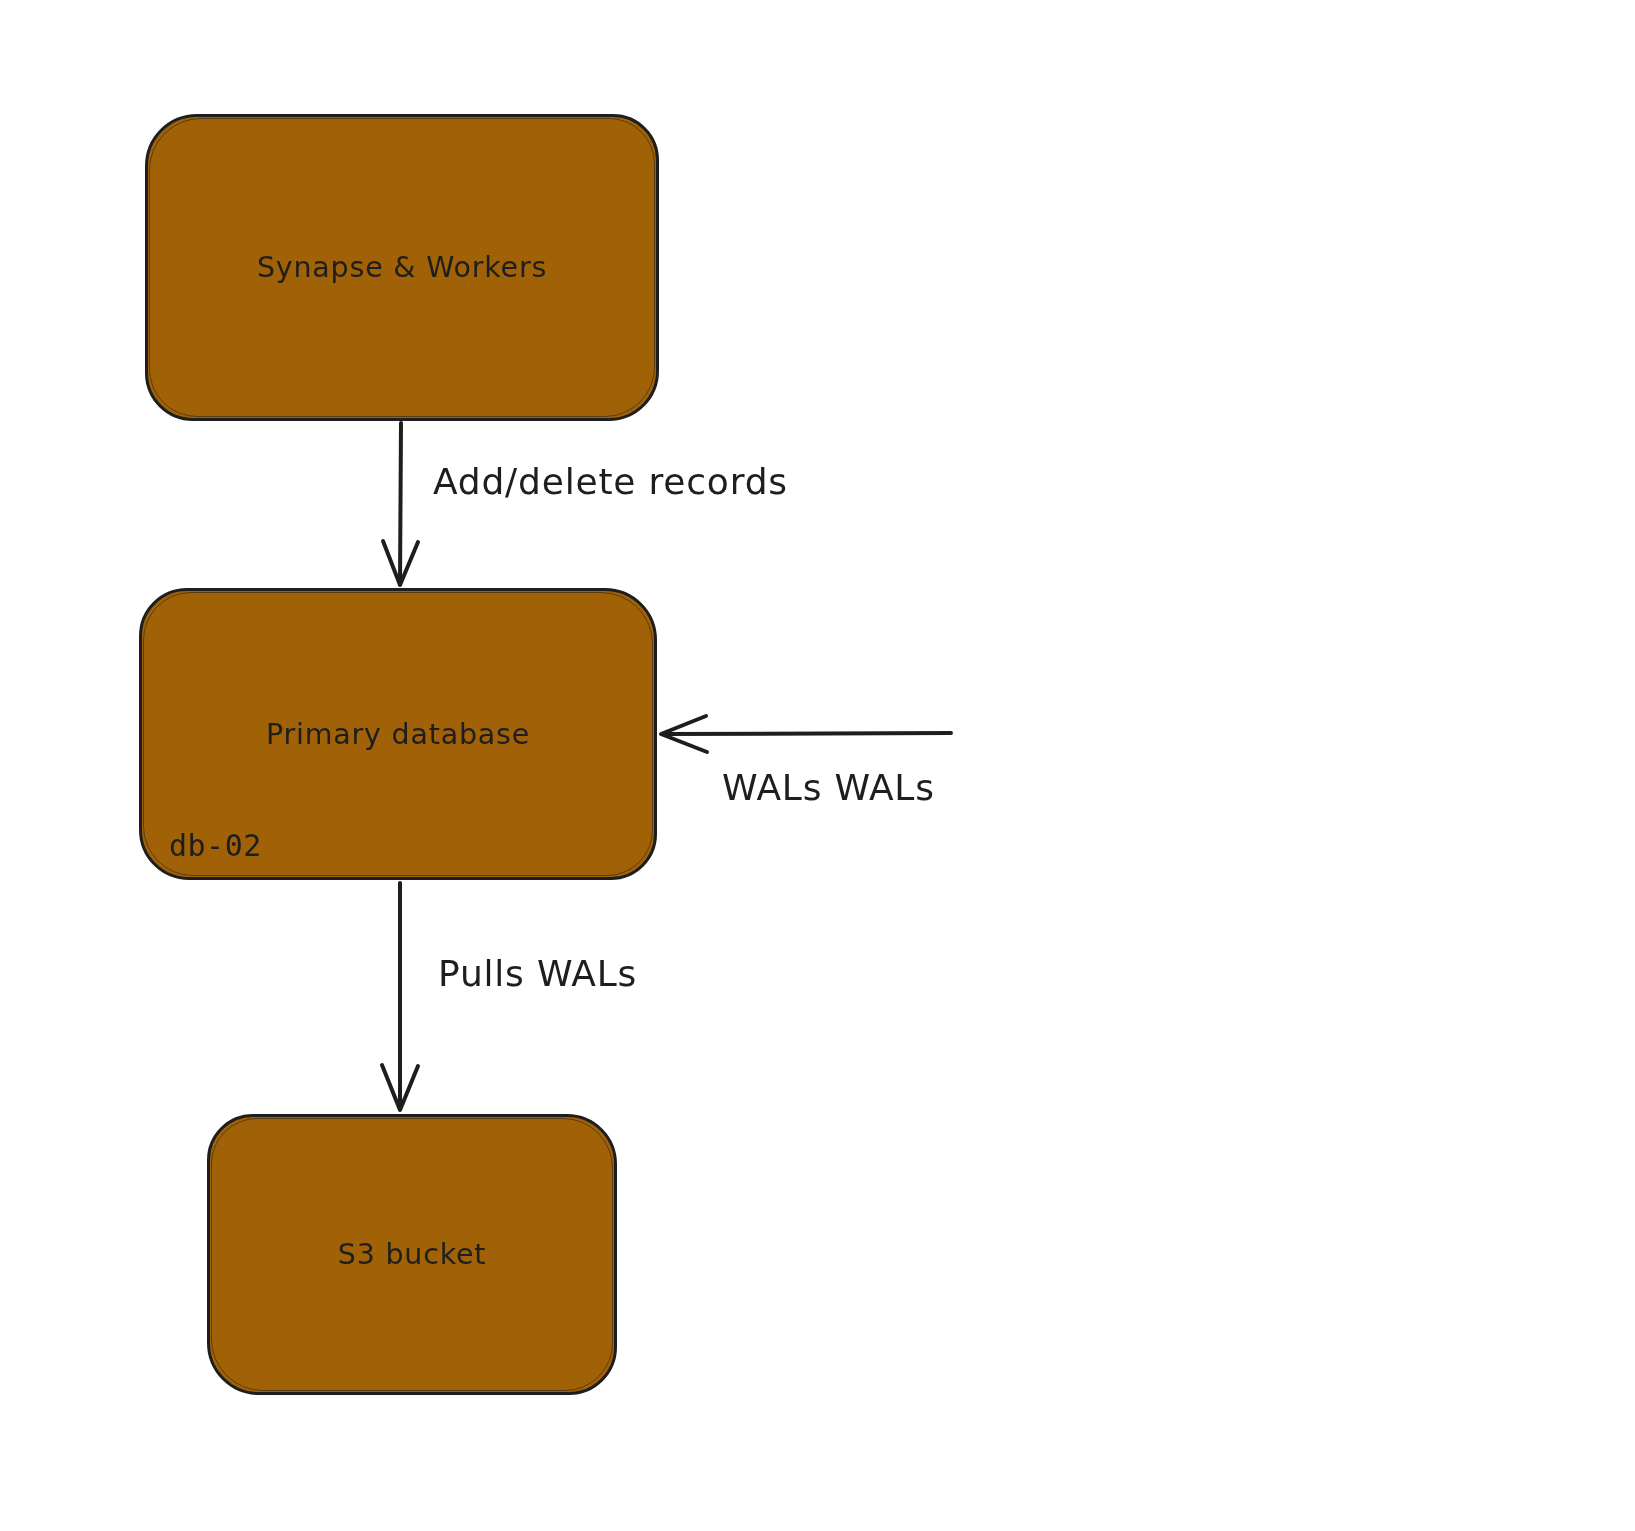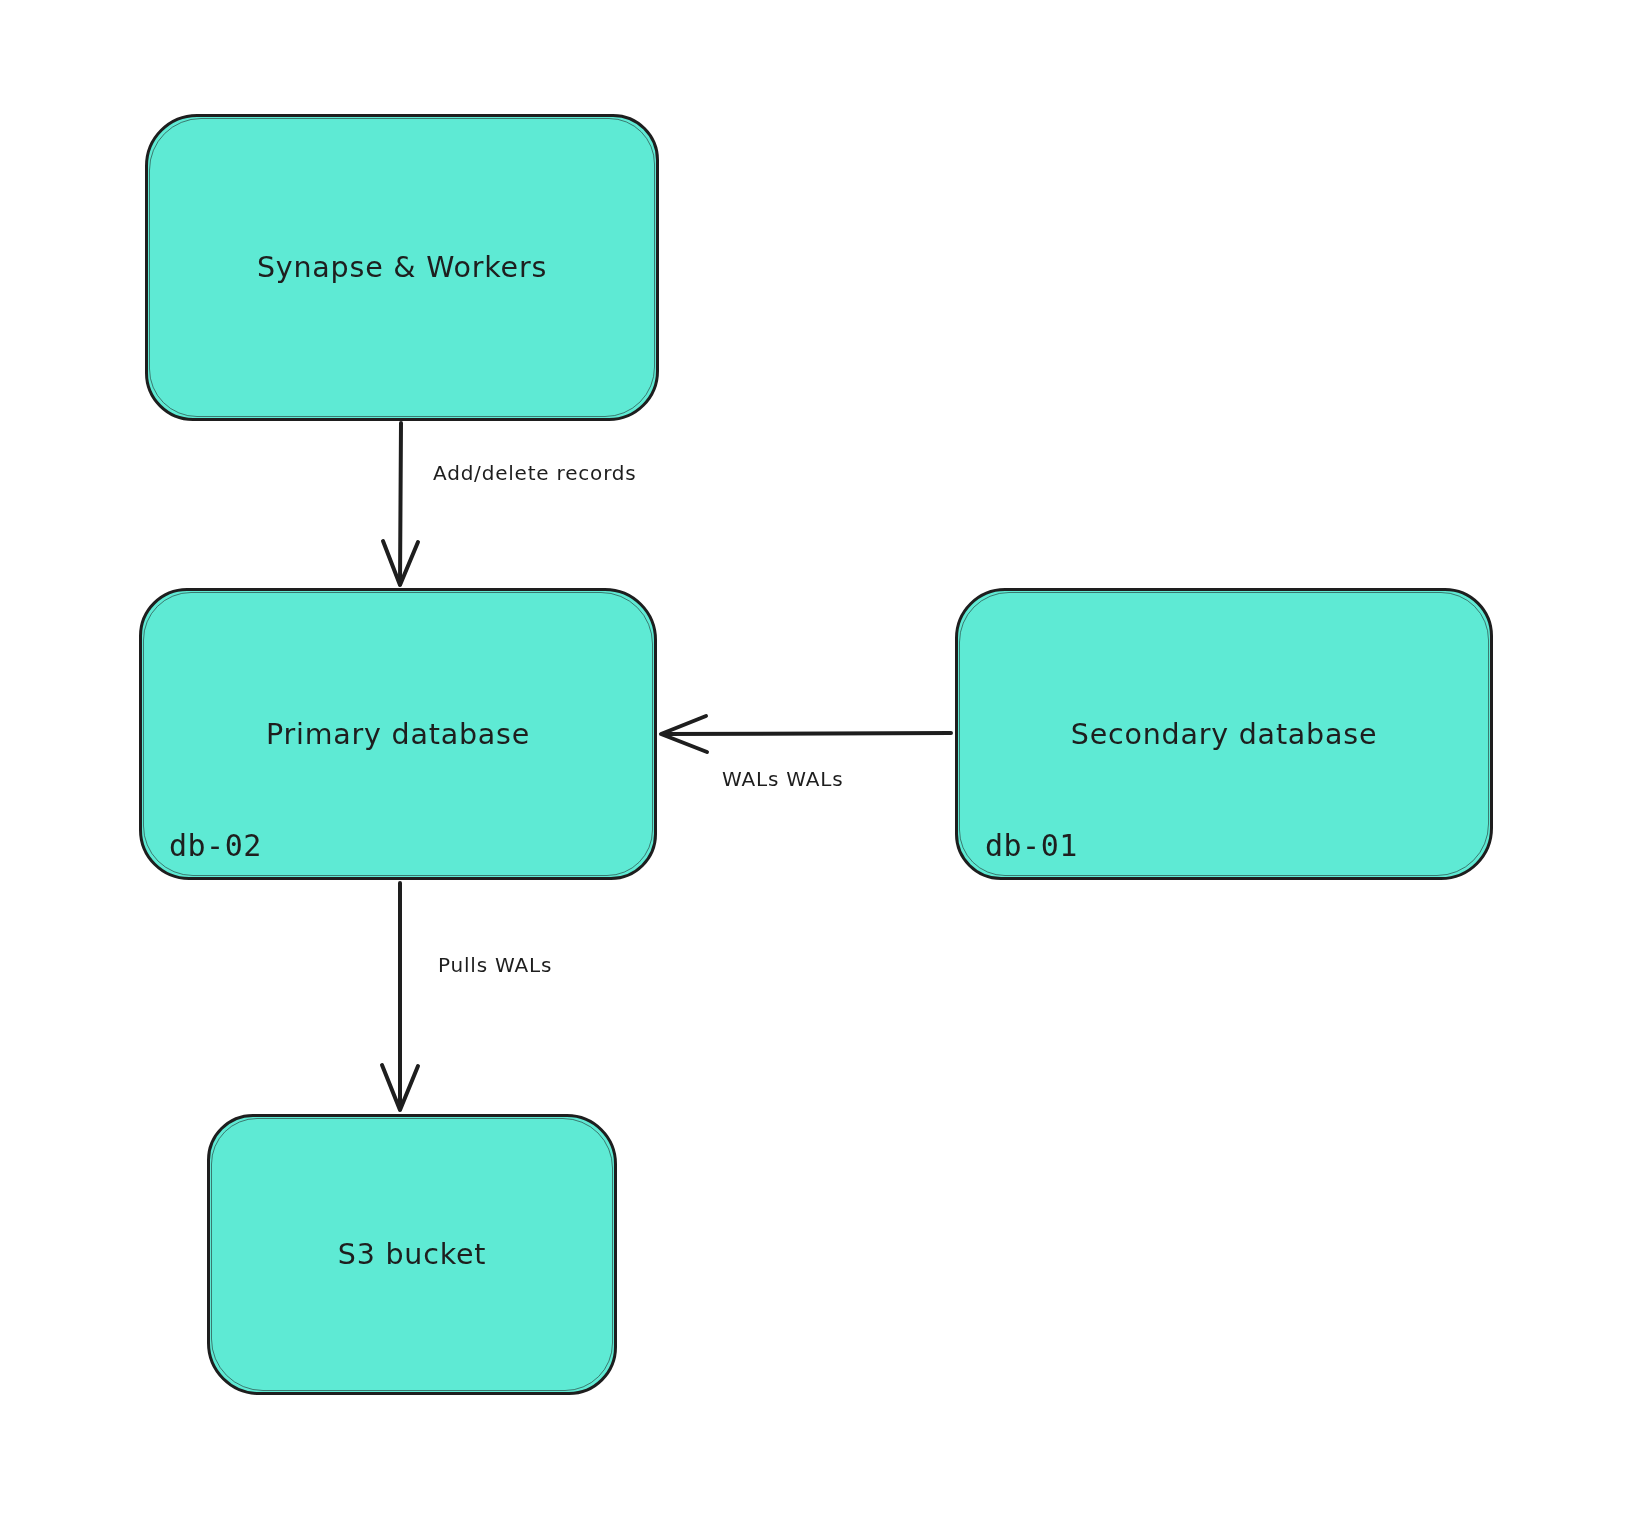--- a/index.html
+++ b/index.html
@@ -11,21 +11,21 @@
     position: relative;
     width: 1635px;
     height: 1531px;
     background: #ffffff;
     overflow: hidden;
     font-family: "DejaVu Sans", sans-serif;
     color: #1e1e1e;
   }
   .node {
     position: absolute;
-    background: #5eead4;
+    background: #a16207;
     border: 3.5px solid #1e1e1e;
     box-sizing: border-box;
     display: flex;
     align-items: center;
     justify-content: center;
   }
   
   .node::before {
     content: "";
     position: absolute;
@@ -63,21 +63,21 @@
   }
   #edges path {
     fill: none;
     stroke: #1e1e1e;
     stroke-width: 4;
     stroke-linecap: round;
     stroke-linejoin: round;
   }
   .edge-label {
     position: absolute;
-    font-size: 20px;
+    font-size: 36px;
     letter-spacing: 0.8px;
     font-weight: 500;
     white-space: nowrap;
   }
   #label-add-delete  { left: 433px; top: 461px; }
   #label-pulls-wals  { left: 722px; top: 767px; }
   #label-pushes-wals { left: 438px; top: 953px; }
 </style>
 </head>
 <body>
@@ -104,24 +104,20 @@
 
   <div class="node" id="node-synapse">
     <span class="node-label">Synapse &amp; Workers</span>
   </div>
 
   <div class="node" id="node-primary">
     <span class="node-label">Primary database</span>
     <span class="node-sublabel">db-02</span>
   </div>
 
-  <div class="node" id="node-secondary">
-    <span class="node-label">Secondary database</span>
-    <span class="node-sublabel">db-01</span>
-  </div>
 
   <div class="node" id="node-s3">
     <span class="node-label">S3 bucket</span>
   </div>
 
   <div class="edge-label" id="label-add-delete">Add/delete records</div>
   <div class="edge-label" id="label-pulls-wals">WALs WALs</div>
   <div class="edge-label" id="label-pushes-wals">Pulls WALs</div>
 
 </div>

